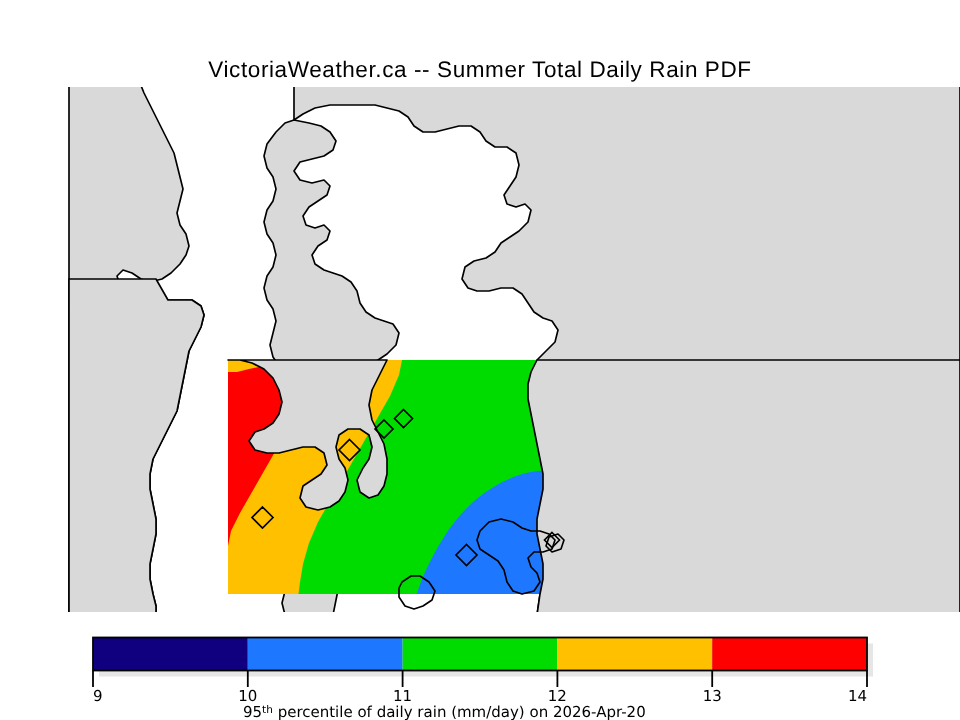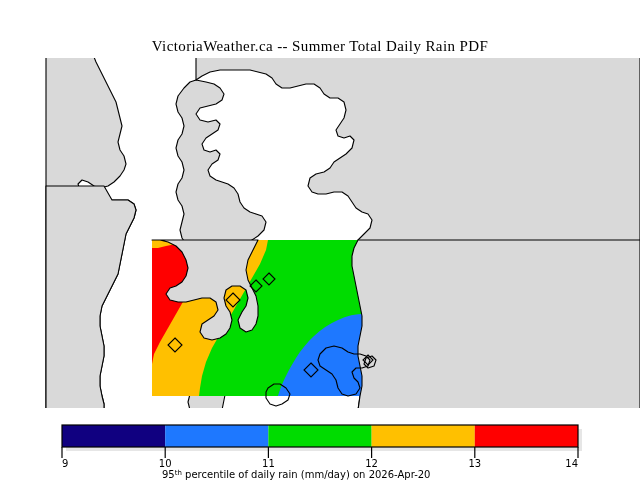--- a/index.html
+++ b/index.html
@@ -19,21 +19,21 @@
     width: 640px;
     height: 480px;
     background: #ffffff;
   }
   #title {
     position: absolute;
     left: 0;
     top: 38px;
     width: 640px;
     text-align: center;
-    font-family: Liberation Serif, serif;
+    font-family: Liberation Sans, sans-serif;
     font-size: 15px;
     letter-spacing: 0.4px;
     color: #000000;
     white-space: nowrap;
   }
   #map-wrap {
     position: absolute;
     left: 0px;
     top: 58px;
     width: 640px;

